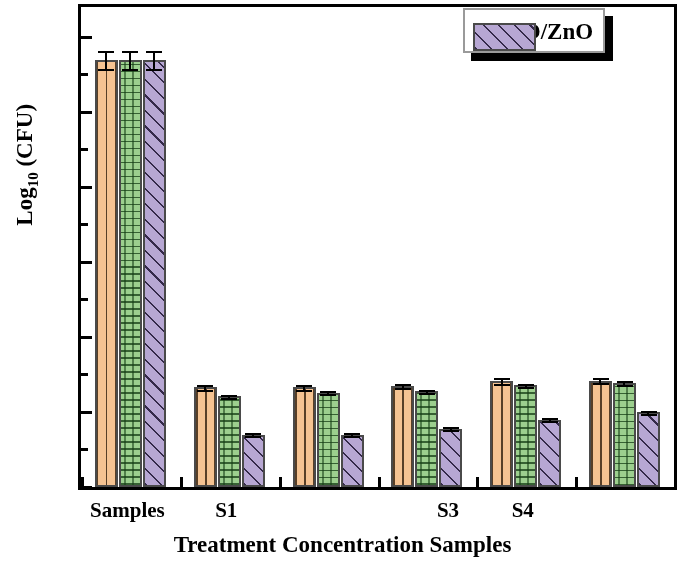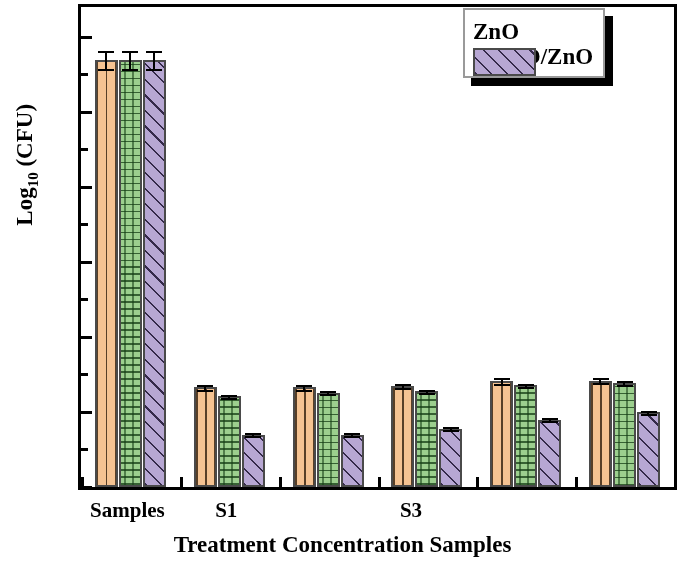--- a/index.html
+++ b/index.html
@@ -231,27 +231,24 @@
         <div class="errcap" style="left: 559.583px; top: 406.5px; width: 16px;"></div>
       </div>
   </div>
 
 
   <div id="legend">
     <div class="legend-row">
       <span class="legend-swatch bar trgo"></span>
     </div>
     <div class="legend-row">
-      <span class="legend-swatch bar zno"></span>
-      <span class="legend-label">ZnO</span>
-    </div>
-    <div class="legend-row">
       <span class="legend-swatch bar trgozno"></span>
       <span class="legend-label">TRGO/ZnO</span>
     </div>
   </div>
 
   <div id="x-axis-title">Treatment Concentration Samples</div>
 
 <div class="xlabel" style="left: 127.417px;">Samples</div>
     <div class="xlabel" style="left: 226.25px;">S1</div>
-    <div class="xlabel" style="left: 411px;">S3</div>
+    <div class="xlabel" style="left: 448px;">S3</div>
+    <div class="xlabel" style="left: 522.75px;">S4</div>
   </div>
 
 </body></html>

